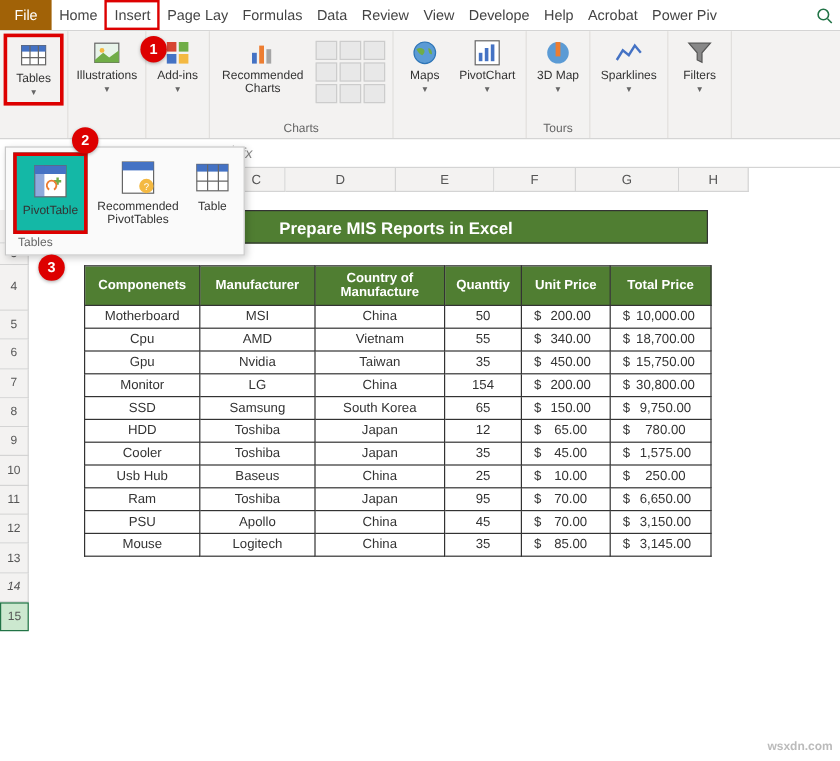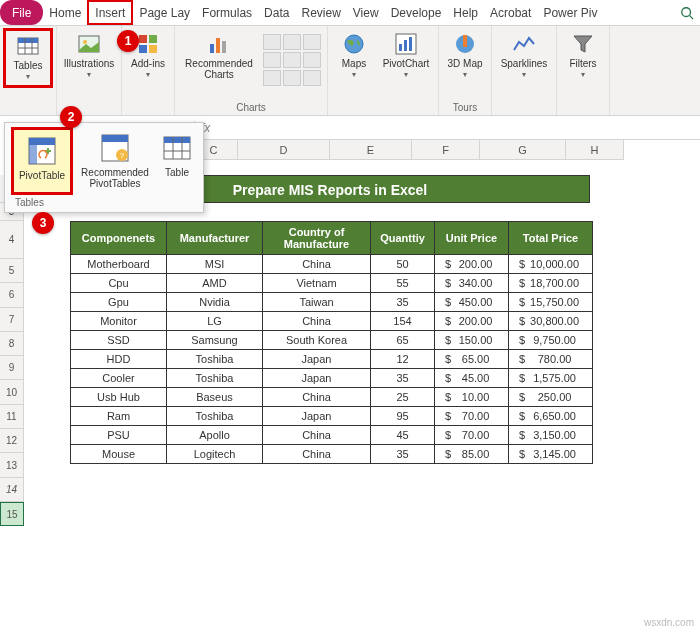--- a/index.html
+++ b/index.html
@@ -1,20 +1,20 @@
 <!DOCTYPE html>
 <html><head>
 <meta charset="utf-8">
 <style>
 * { box-sizing: border-box; margin: 0; padding: 0; }
 body { font-family: 'Segoe UI', Arial, sans-serif; font-size: 11px; background: #fff; color: #333; width: 700px; height: 634px; overflow: hidden; position: relative; }
 
 
 .tabs { display: flex; align-items: center; height: 26px; border-bottom: 1px solid #d4d4d4; }
-.file-tab { background: #be185d; color: #fff; padding: 5px 12px; font-size: 12px; height: 100%; display: flex; align-items: center; border-radius: 12px; }
+.file-tab { background: #a16207; color: #fff; padding: 5px 12px; font-size: 12px; height: 100%; display: flex; align-items: center; }
 .tab { padding: 5px 6px; font-size: 12px; color: #444; cursor: pointer; height: 100%; display: flex; align-items: center; }
 .tab.active { border: 2px solid #d00; background: #fff; }
 .tab-search { margin-left: auto; padding: 3px 6px; color: #666; display: flex; align-items: center; }
 .tab-search svg { width: 14px; height: 14px; }
 
 
 .ribbon { display: flex; height: 90px; border-bottom: 1px solid #d4d4d4; background: #f3f2f1; }
 .group { display: flex; flex-direction: column; align-items: center; justify-content: space-between; padding: 4px 6px 2px; border-right: 1px solid #e1dfdd; }
 .group-items { display: flex; align-items: flex-start; gap: 6px; flex: 1; }
 .big-btn { display: flex; flex-direction: column; align-items: center; justify-content: center; width: 52px; padding: 2px; cursor: pointer; text-align: center; font-size: 10px; line-height: 11px; }
@@ -27,42 +27,42 @@
 .tables-highlight { border: 3px solid #d00; padding: 1px; }
 
 
 .callout { position: absolute; width: 22px; height: 22px; border-radius: 50%; background: #d00; color: #fff; font-weight: bold; display: flex; align-items: center; justify-content: center; font-size: 12px; z-index: 100; box-shadow: 0 1px 3px rgba(0,0,0,0.3); }
 
 
 .dropdown { position: absolute; left: 4px; top: 122px; background: #fafafa; border: 1px solid #c8c8c8; box-shadow: 2px 2px 6px rgba(0,0,0,0.2); padding: 4px 6px 2px; display: flex; flex-direction: column; z-index: 50; }
 .dd-items { display: flex; gap: 4px; }
 .dd-btn { display: flex; flex-direction: column; align-items: center; width: 62px; padding: 6px 2px; font-size: 10px; text-align: center; cursor: pointer; line-height: 11px; }
 .dd-btn .ico { width: 30px; height: 30px; margin-bottom: 4px; }
-.dd-btn.pivot-hl { background: #fef9c3; border: 3px solid #d00; }
+.dd-btn.pivot-hl { background: #14b8a6; border: 3px solid #d00; }
 .dd-label { font-size: 10px; color: #666; text-align: left; padding: 2px 4px; }
 
 
 .fbar { display: flex; align-items: center; height: 24px; border-bottom: 1px solid #d4d4d4; padding: 0 4px; gap: 4px; margin-left: 190px; }
 .fx { font-style: italic; color: #888; font-size: 12px; border-left: 1px solid #ccc; padding-left: 6px; }
 .col-headers { display: flex; height: 20px; margin-left: 190px; }
 .col-h { background: #f3f2f1; border-right: 1px solid #d4d4d4; border-bottom: 1px solid #d4d4d4; text-align: center; font-size: 11px; color: #555; display: flex; align-items: center; justify-content: center; }
 .row-h { width: 24px; background: #f3f2f1; border-right: 1px solid #d4d4d4; border-bottom: 1px solid #d4d4d4; text-align: center; font-size: 10px; color: #555; display: flex; align-items: center; justify-content: center; }
 .row-h.sel { background: #cce8cf; border: 1px solid #217346; }
 
 
 .title-bar { background: #507e32; color: #fff; font-weight: bold; font-size: 14px; text-align: center; padding: 6px; border: 1px solid #333; margin-left: 70px; }
 
 
 .data-table { border-collapse: collapse; margin-left: 70px; }
 .data-table th { background: #507e32; color: #fff; border: 1px solid #333; padding: 4px 6px; font-size: 11px; text-align: center; font-weight: bold; }
 .data-table td { border: 1px solid #333; padding: 3px 6px; font-size: 11px; text-align: center; background: #fff; }
 .data-table td.money { text-align: center; padding-right: 8px; }
 .data-table td.money::before { content: "$"; float: left; margin-left: 4px; }
 
-.watermark { position: absolute; right: 6px; bottom: 6px; font-size: 10px; color: #bbb; }
+.watermark { position: absolute; right: 6px; bottom: 6px; font-size: 10px; color: #bbb; font-weight: bold; }
 
 
 .cC{width:48px}.cD{width:92px}.cE{width:82px}.cF{width:68px}.cG{width:86px}.cH{width:58px}
 
 
 .col-b{width:96px}.col-c{width:96px}.col-d{width:108px}.col-e{width:64px}.col-f{width:74px}.col-g{width:84px}
 
 svg { display: block; }
 </style>
 </head>

